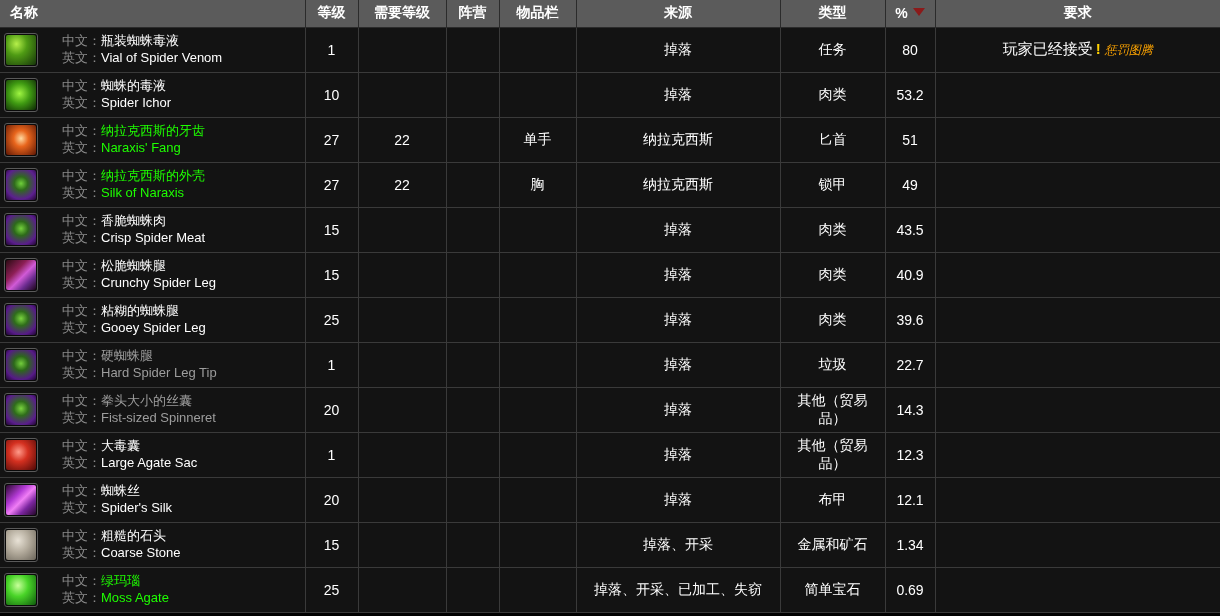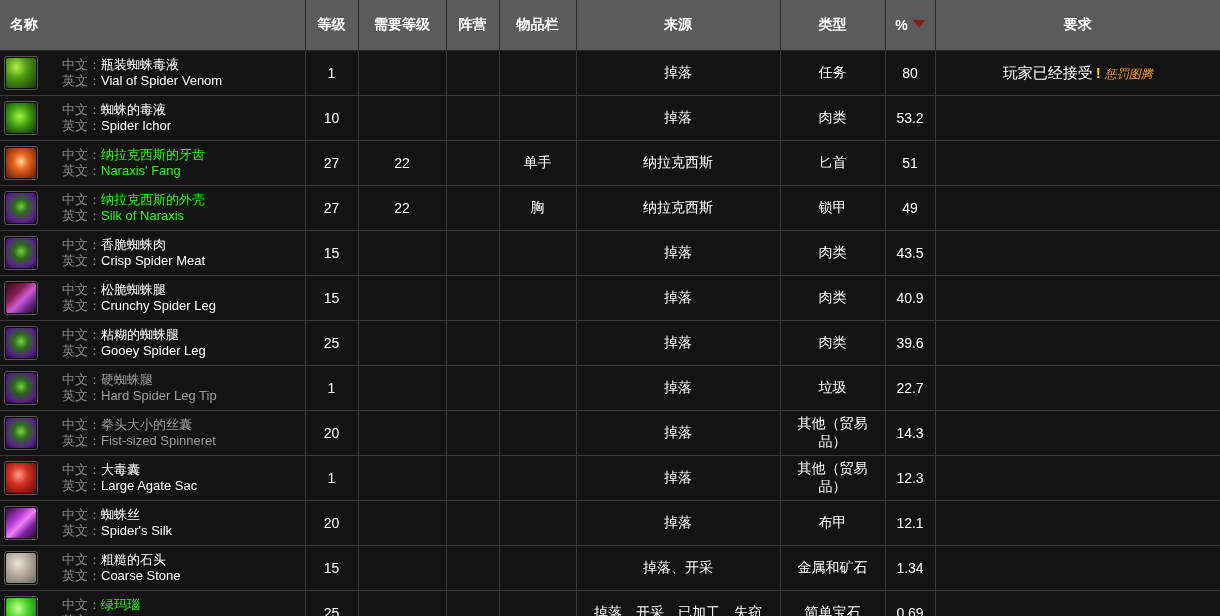--- a/index.html
+++ b/index.html
@@ -21,21 +21,21 @@
     background: #000000;
   }
 
   
   thead th {
     background: #5b5b5b;
     color: #ffffff;
     font-size: 14px;
     font-weight: bold;
     height: 27px;
-    padding: 16px 4px;
+    padding: 4px 4px;
     text-align: center;
     border-right: 1px solid #2b2b2b;
     border-bottom: 1px solid #2b2b2b;
     white-space: nowrap;
     box-sizing: border-box;
   }
   thead th.th-name {
     text-align: left;
     padding-left: 10px;
   }

